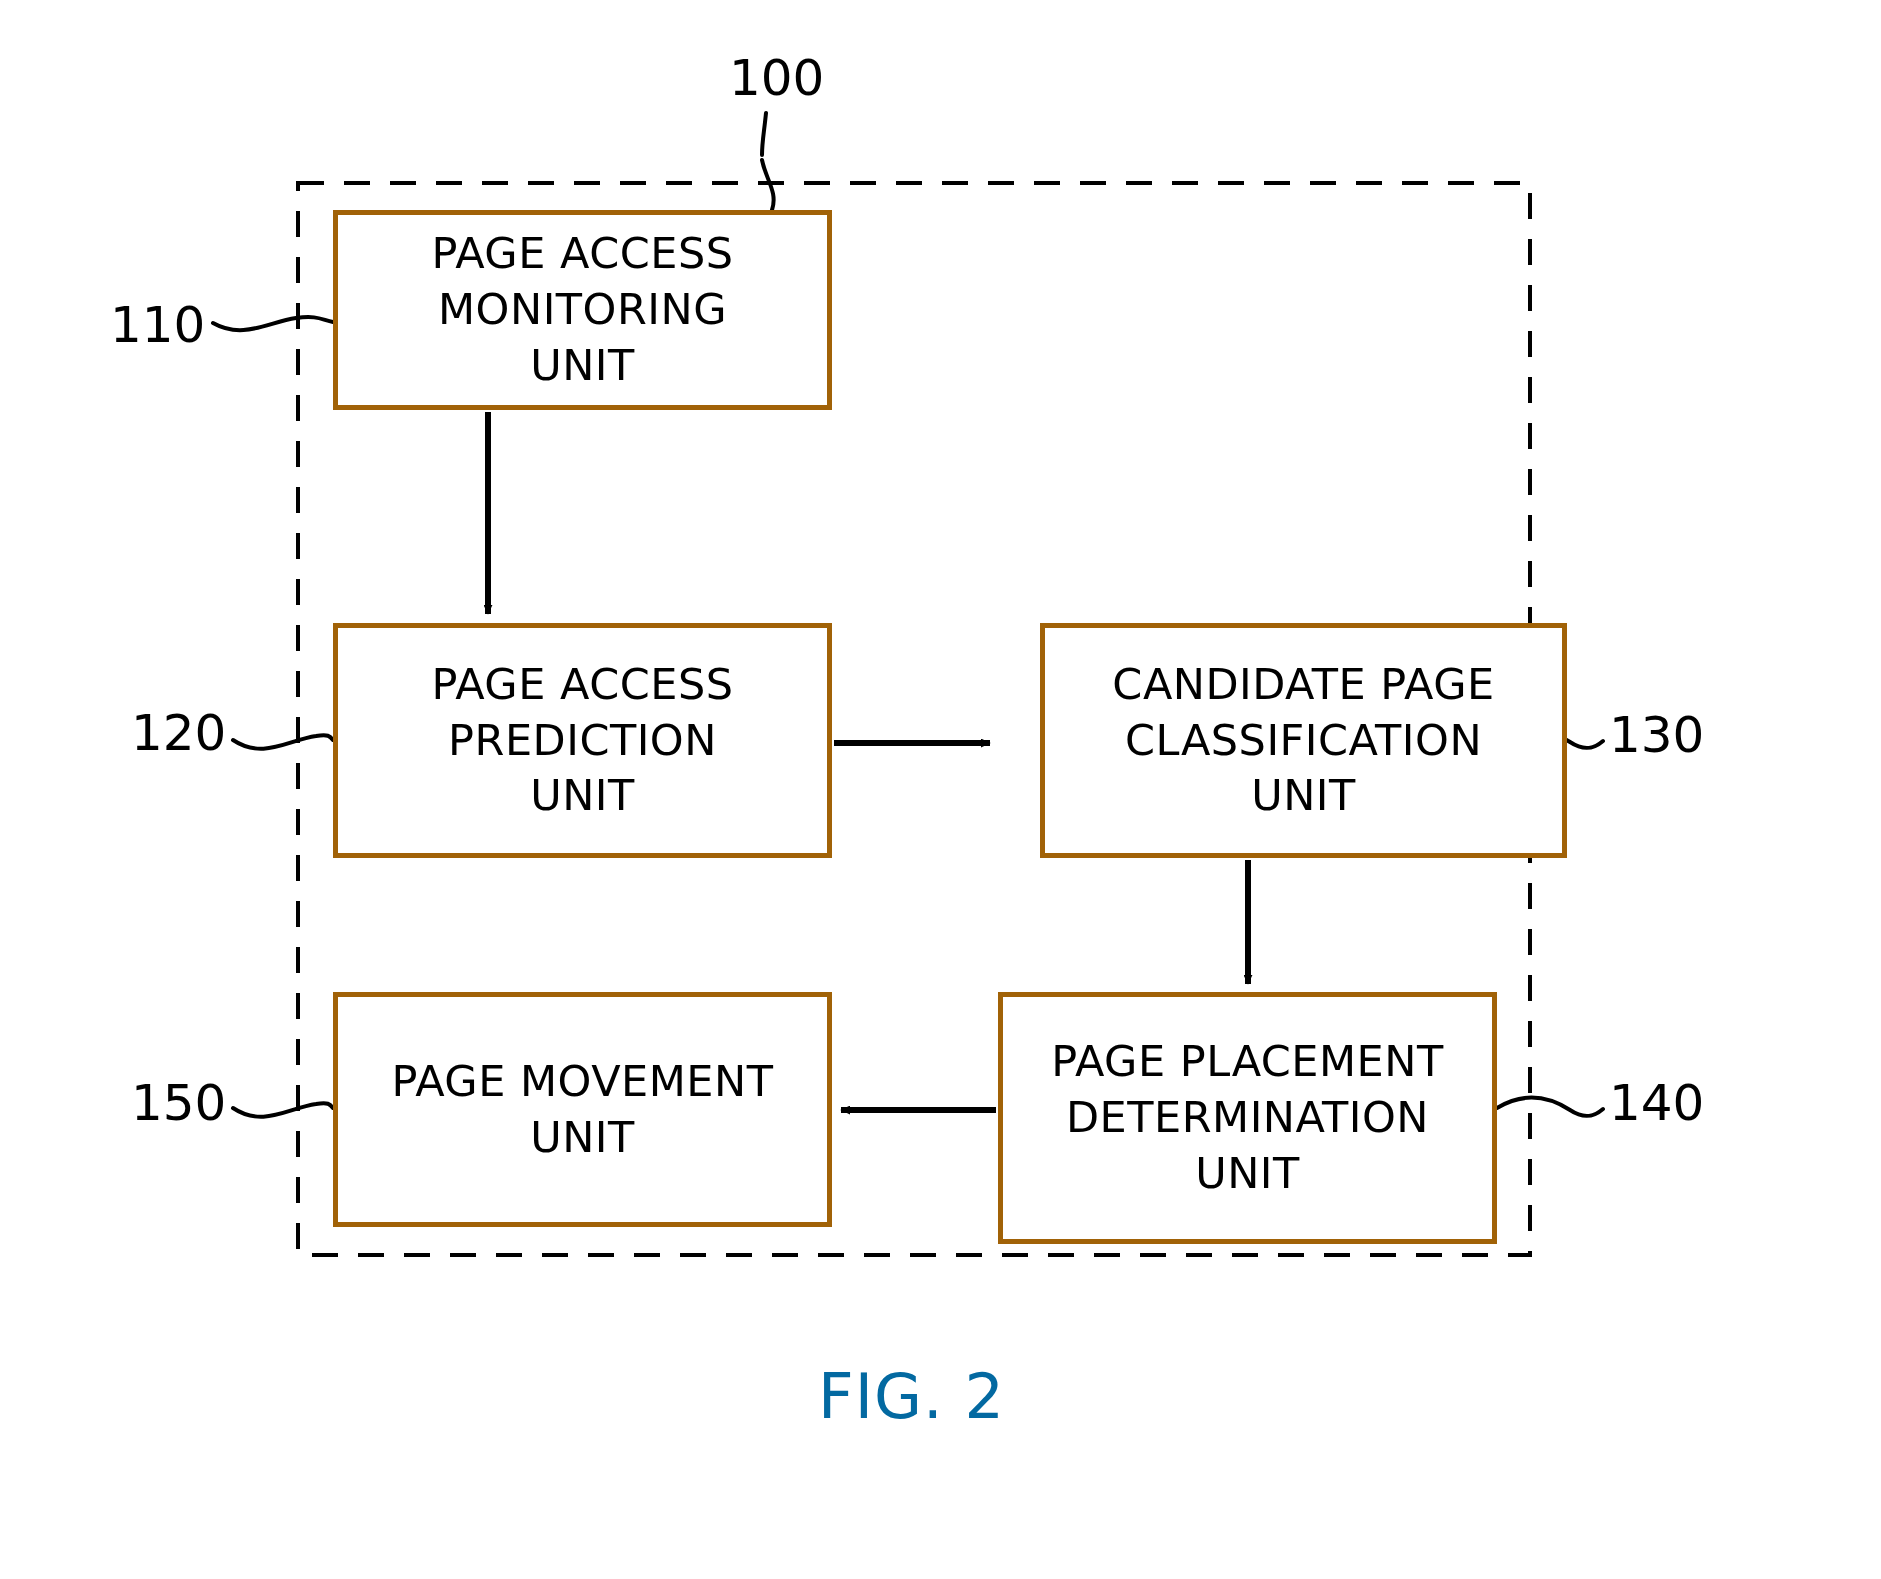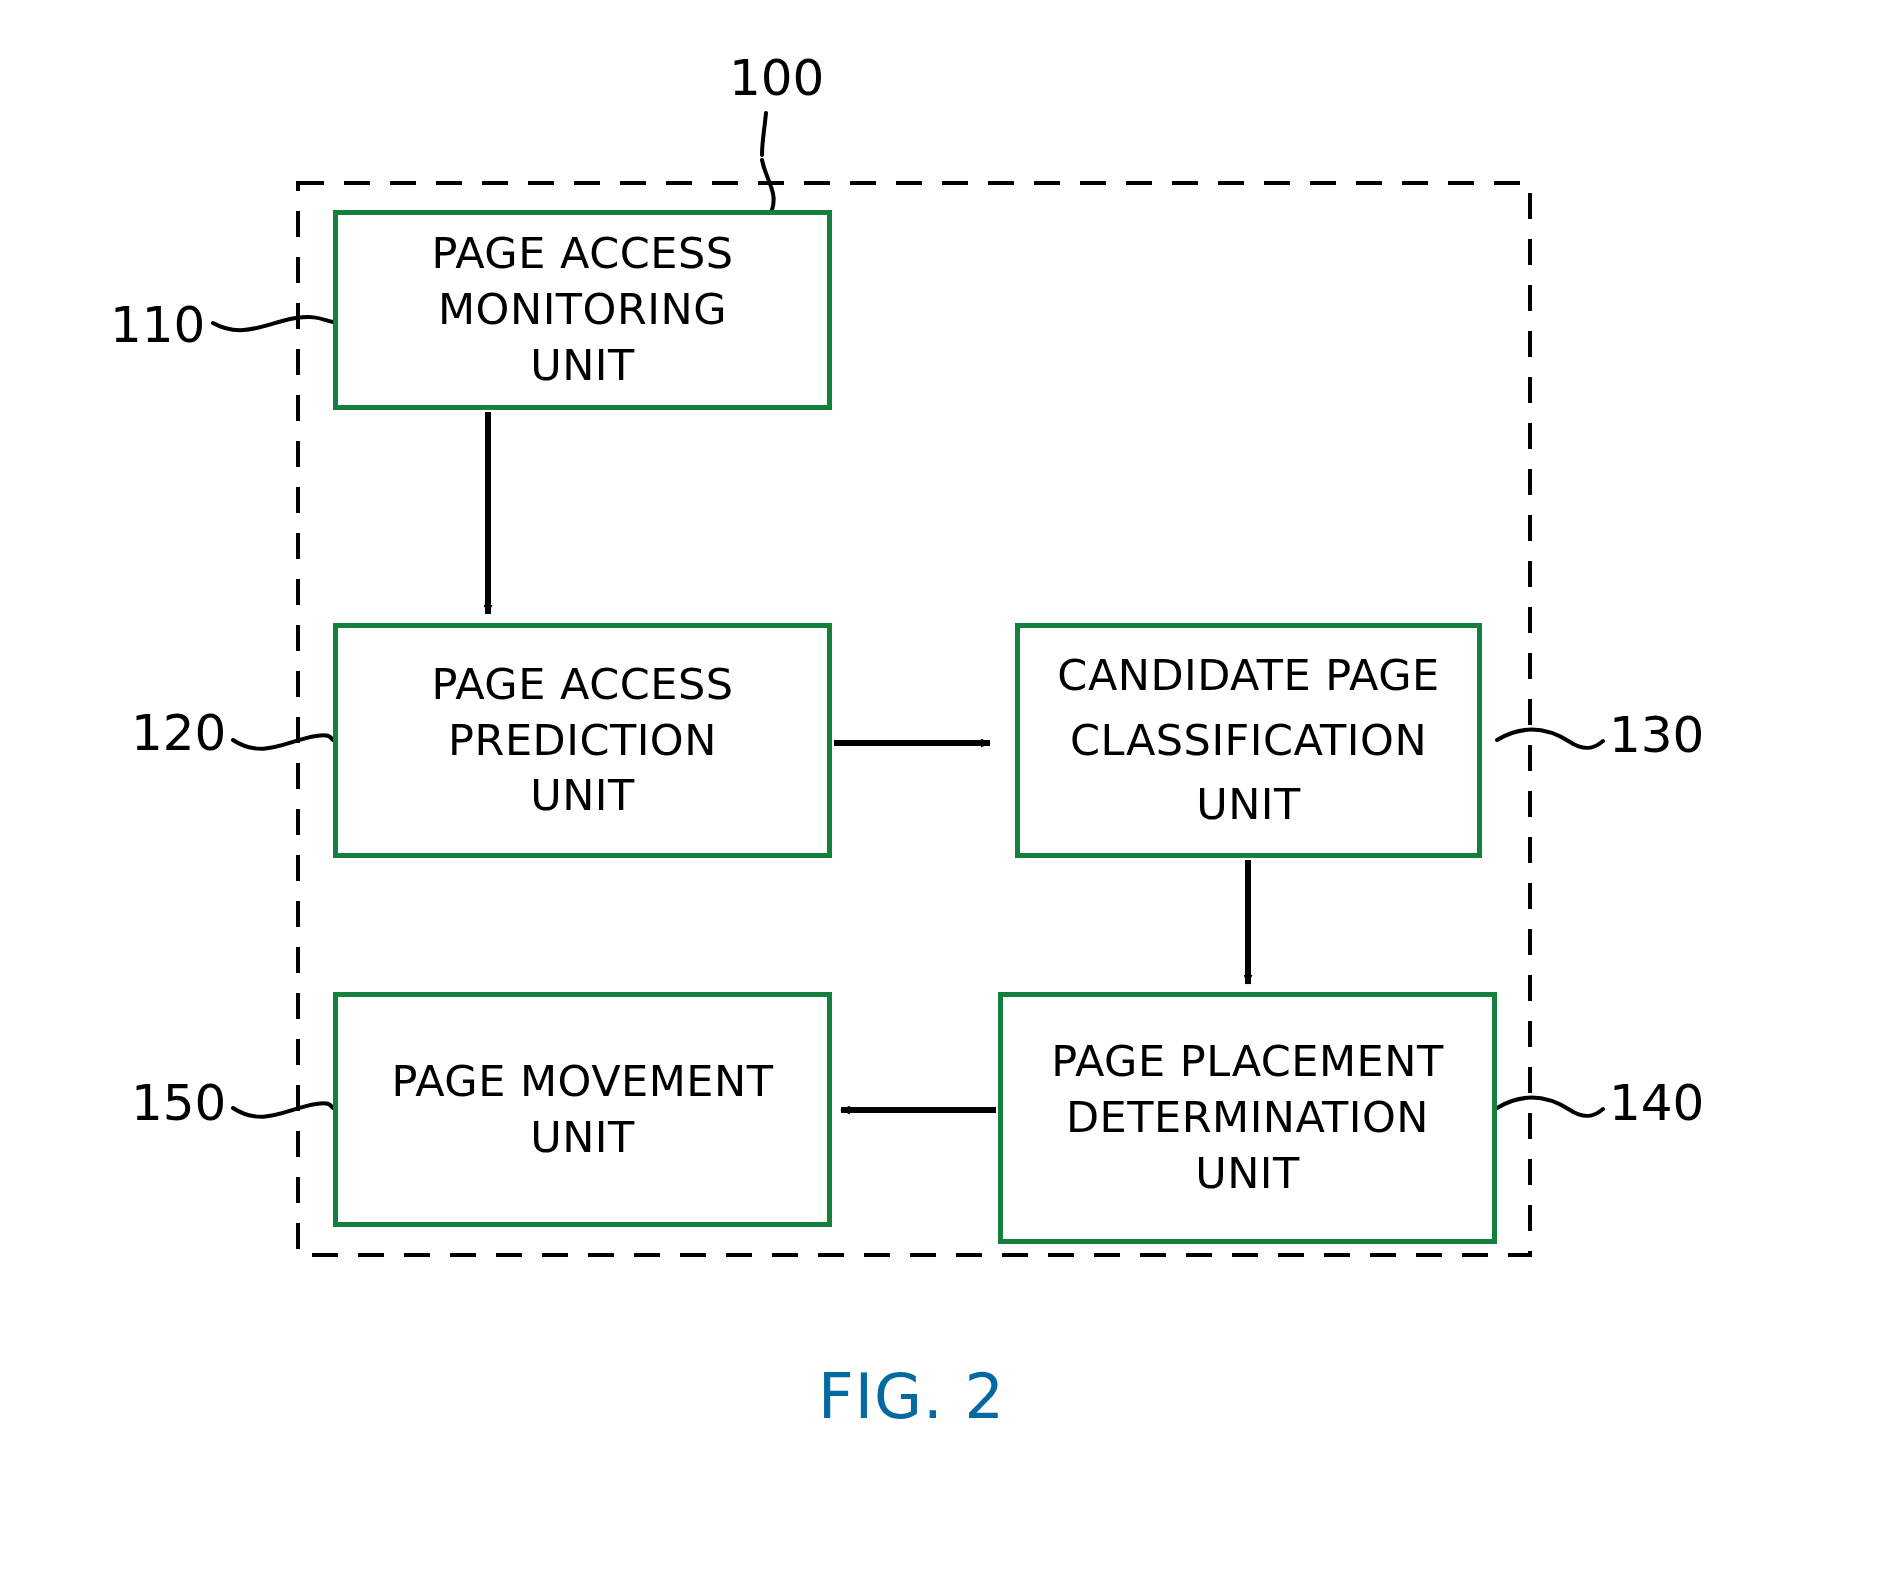--- a/index.html
+++ b/index.html
@@ -22,21 +22,21 @@
   #figure-svg {
     position: absolute;
     left: 0;
     top: 0;
     width: 1881px;
     height: 1579px;
   }
   .unit-box {
     position: absolute;
     box-sizing: border-box;
-    border: 5px solid #15803d;
+    border: 5px solid #a16207;
     background: #ffffff;
     display: flex;
     flex-direction: column;
     align-items: center;
     justify-content: center;
     font-family: "DejaVu Sans", sans-serif;
     font-size: 43px;
     line-height: 1.30;
     letter-spacing: 0.5px;
     font-weight: 400;
@@ -106,21 +106,21 @@
     <span class="line">MONITORING</span>
     <span class="line">UNIT</span>
   </div>
 
   <div class="unit-box" style="left:333px; top:623px; width:499px; height:235px;">
     <span class="line">PAGE ACCESS</span>
     <span class="line">PREDICTION</span>
     <span class="line">UNIT</span>
   </div>
 
-  <div class="unit-box" style="left:1015px; top:623px; width:467px; height:235px;gap:9px;">
+  <div class="unit-box" style="left:1040px; top:623px; width:527px; height:235px;">
     <span class="line">CANDIDATE PAGE</span>
     <span class="line">CLASSIFICATION</span>
     <span class="line">UNIT</span>
   </div>
 
   <div class="unit-box" style="left:998px; top:992px; width:499px; height:252px;">
     <span class="line">PAGE PLACEMENT</span>
     <span class="line">DETERMINATION</span>
     <span class="line">UNIT</span>
   </div>

